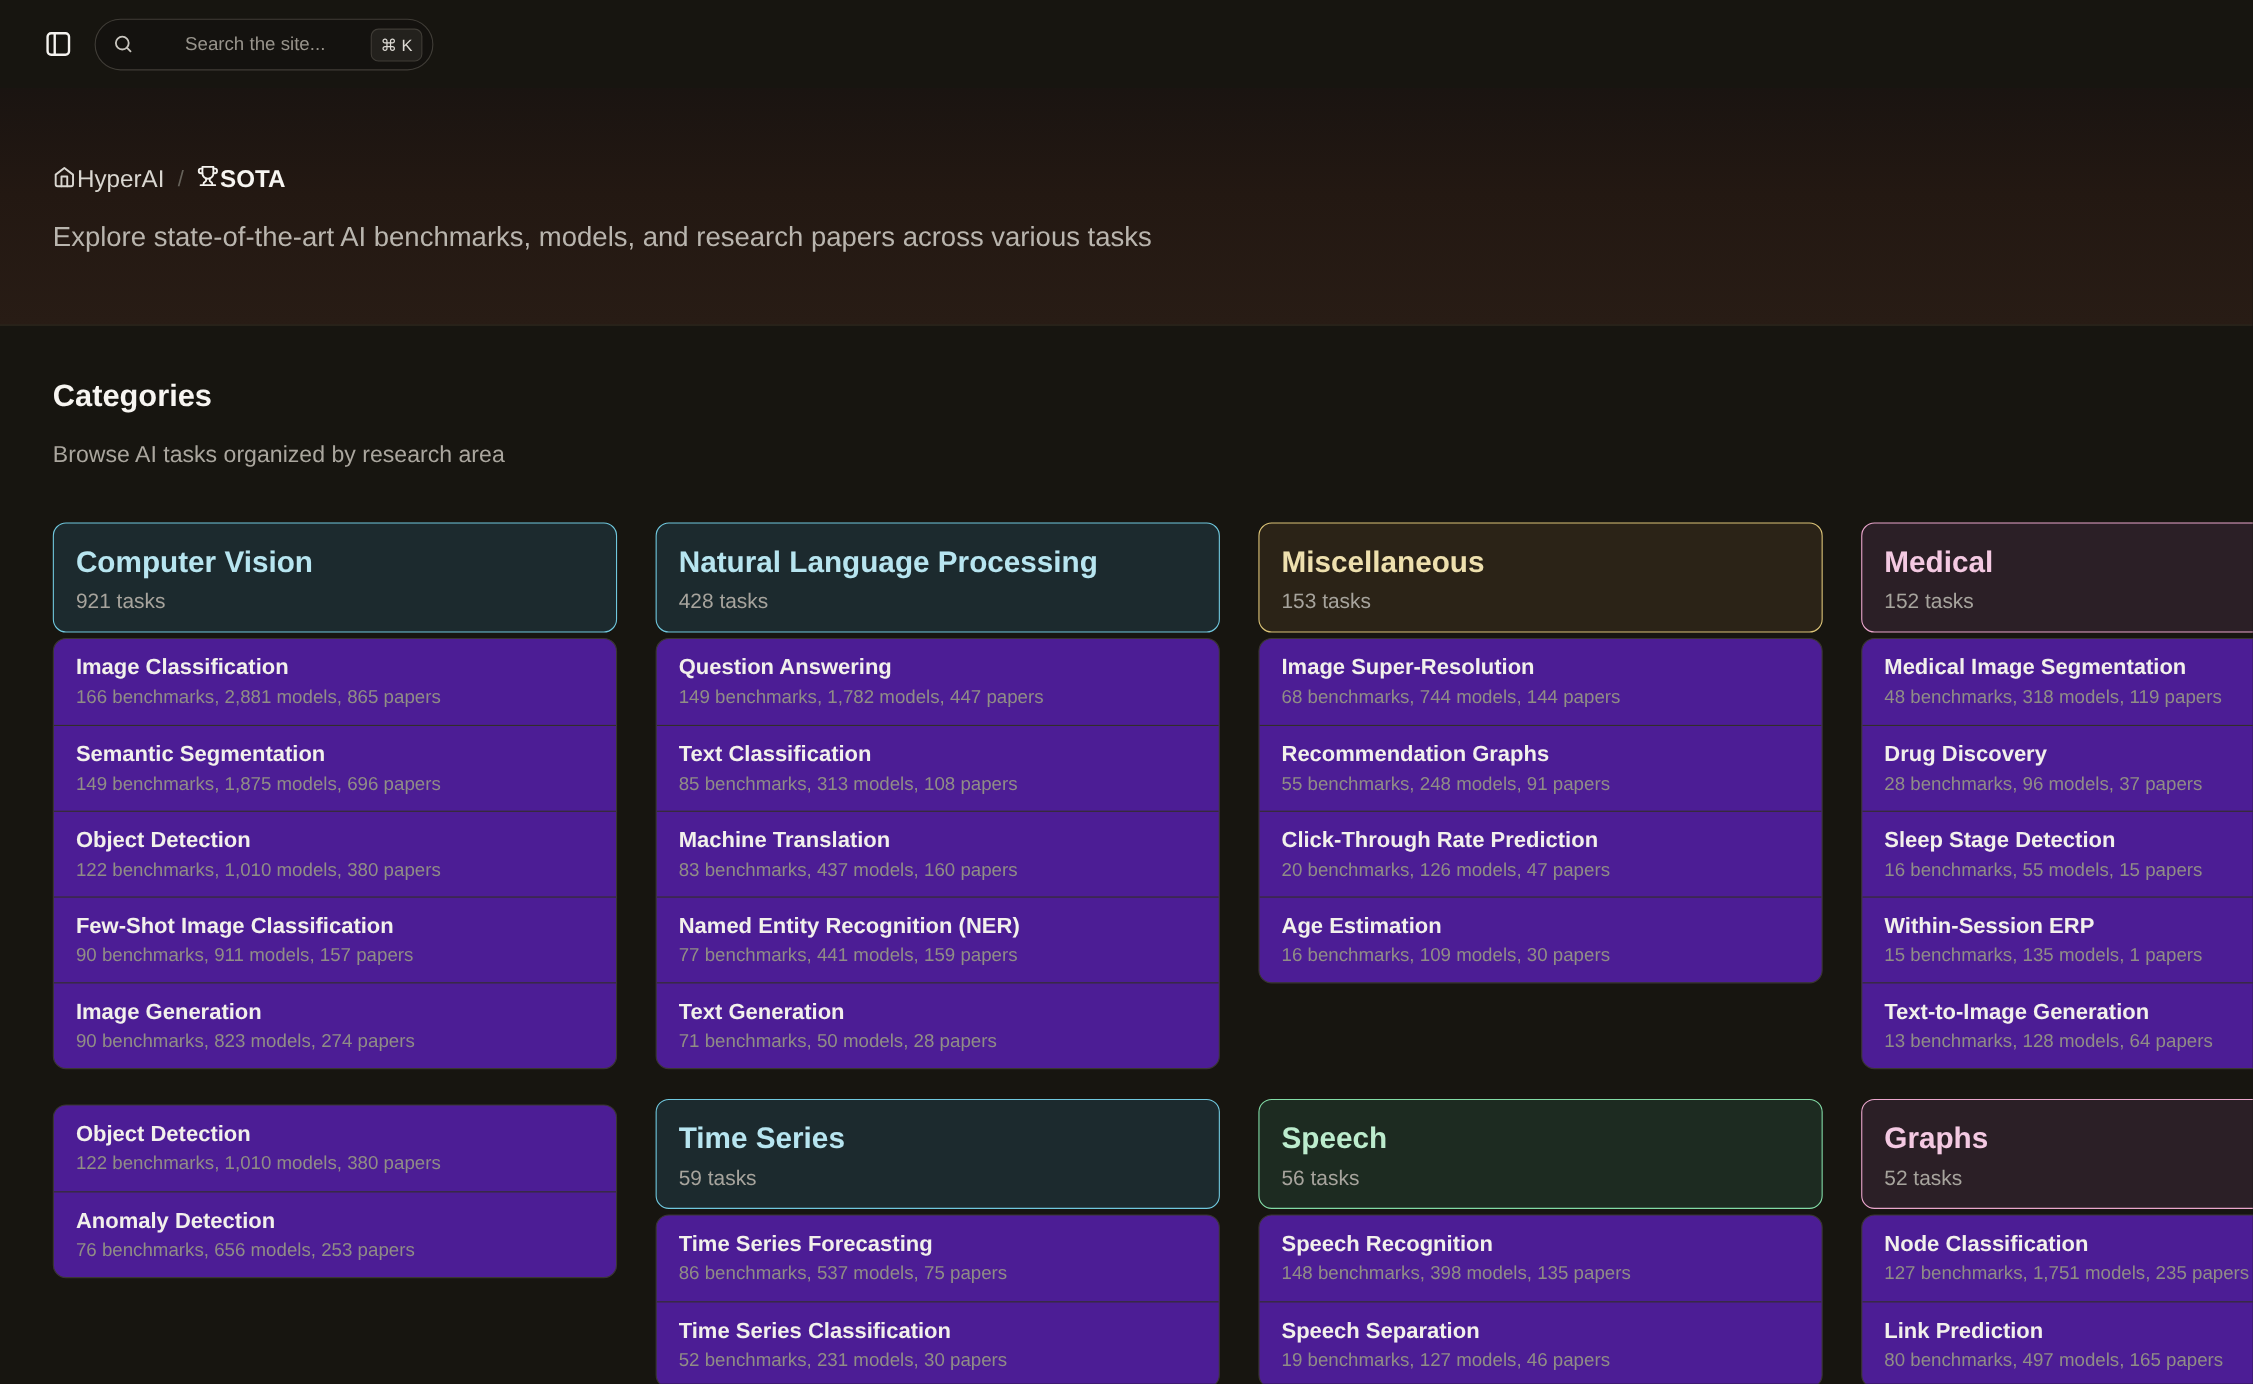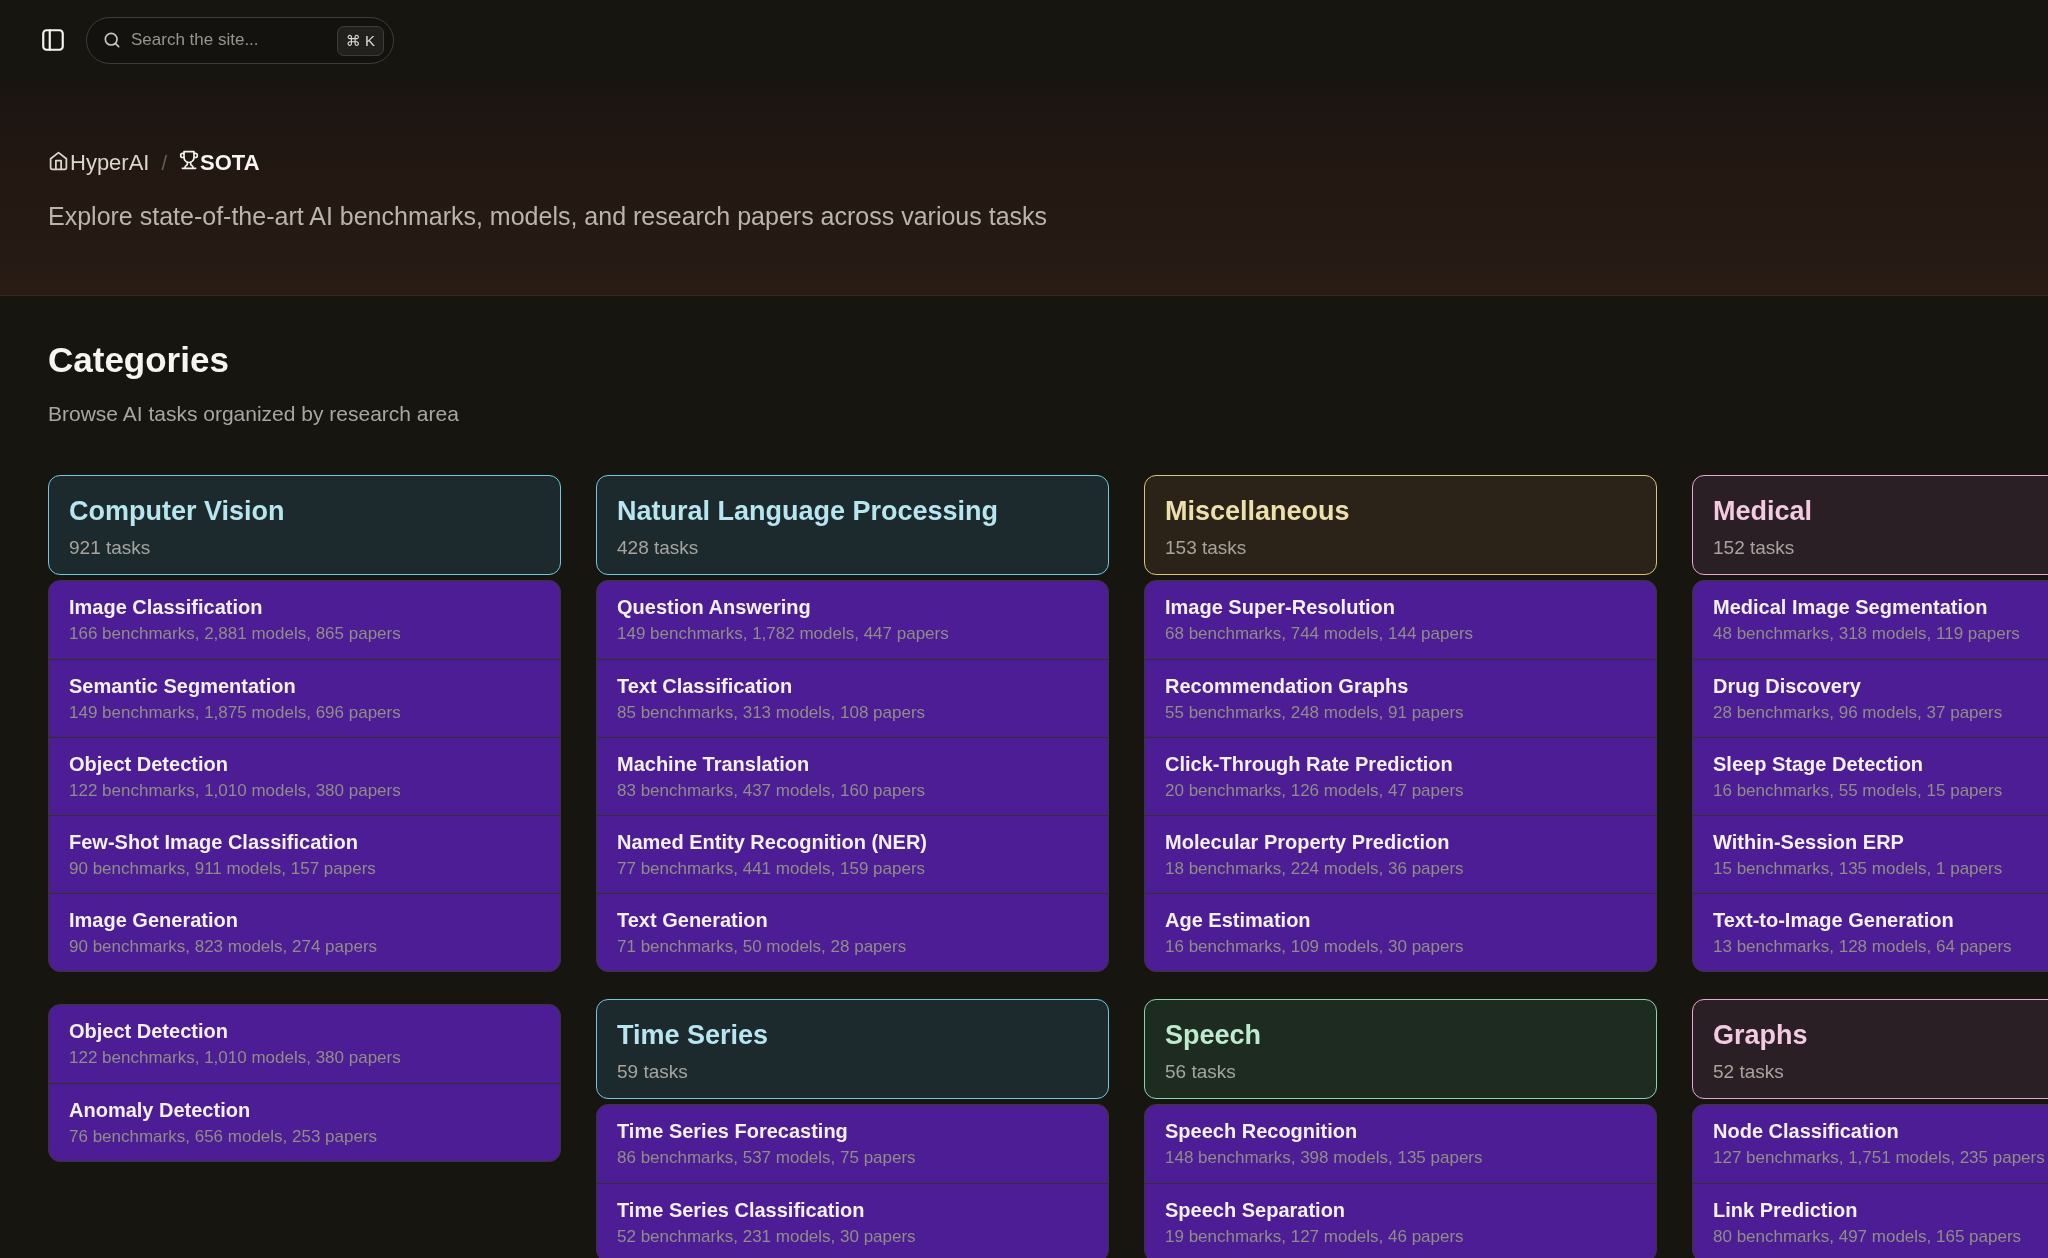--- a/index.html
+++ b/index.html
@@ -31,20 +31,21 @@
     padding: 0 60px 0 15px;
     background: #14120f;
     border: 1px solid #403d37;
     border-radius: 24px;
     color: #8e8b84;
   }
   .search-pill input {
     background: transparent; border: none; outline: none;
     color: #d8d5cf; font-size: 17px; width: 100%;
     font-family: inherit;
+    text-align: center;
   }
   .search-pill input::placeholder { color: #98948c; }
   .kbd-badge {
     position: absolute; right: 9px; top: 8px;
     height: 30px; min-width: 44px;
     display: flex; align-items: center; justify-content: center;
     gap: 3px;
     padding: 0 8px;
     background: #23211d;
     border: 1px solid #403d37;
@@ -60,21 +61,21 @@
     padding: 70px 48px 0;
   }
   .breadcrumb { display: flex; align-items: center; gap: 12px; font-size: 22px; }
   .crumb { display: flex; gap: 1px; color: #d9d6d0; text-decoration: none; }
   .crumb.current { color: #f7f5f1; font-weight: 700; }
   .crumb-sep { color: #66625a; font-size: 20px; }
   .hero-subtitle { margin-top: 26px; font-size: 25px; color: #b9b5ae; }
 
   
   .main { padding: 44px 0 0 48px; }
-  .section-title { font-size: 35px; line-height: 40px; font-weight: 700; color: #f7f5f1; }
+  .section-title { font-size: 28px; line-height: 40px; font-weight: 700; color: #f7f5f1; }
   .section-subtitle { margin-top: 20px; font-size: 21px; line-height: 28px; color: #aaa69e; }
 
   .categories-grid {
     margin-top: 47px;
     display: grid;
     grid-template-columns: repeat(4, 513px);
     column-gap: 35px;
     row-gap: 27px;
     width: max-content;
   }
@@ -258,24 +259,20 @@
   <li class="task-item">
     <div class="task-title">Recommendation Graphs</div>
     <div class="task-meta">55 benchmarks, 248 models, 91 papers</div>
   </li>
 
   <li class="task-item">
     <div class="task-title">Click-Through Rate Prediction</div>
     <div class="task-meta">20 benchmarks, 126 models, 47 papers</div>
   </li>
 
-  <li class="task-item">
-    <div class="task-title">Molecular Property Prediction</div>
-    <div class="task-meta">18 benchmarks, 224 models, 36 papers</div>
-  </li>
 
   <li class="task-item">
     <div class="task-title">Age Estimation</div>
     <div class="task-meta">16 benchmarks, 109 models, 30 papers</div>
   </li>
 </ul>
   </div>
 
   <div class="category-cell" style="--accent-border: #eaa6cc; --accent-bg: #2b1f26; --accent-title: #f4c9e2;">
     <div class="category-card">

